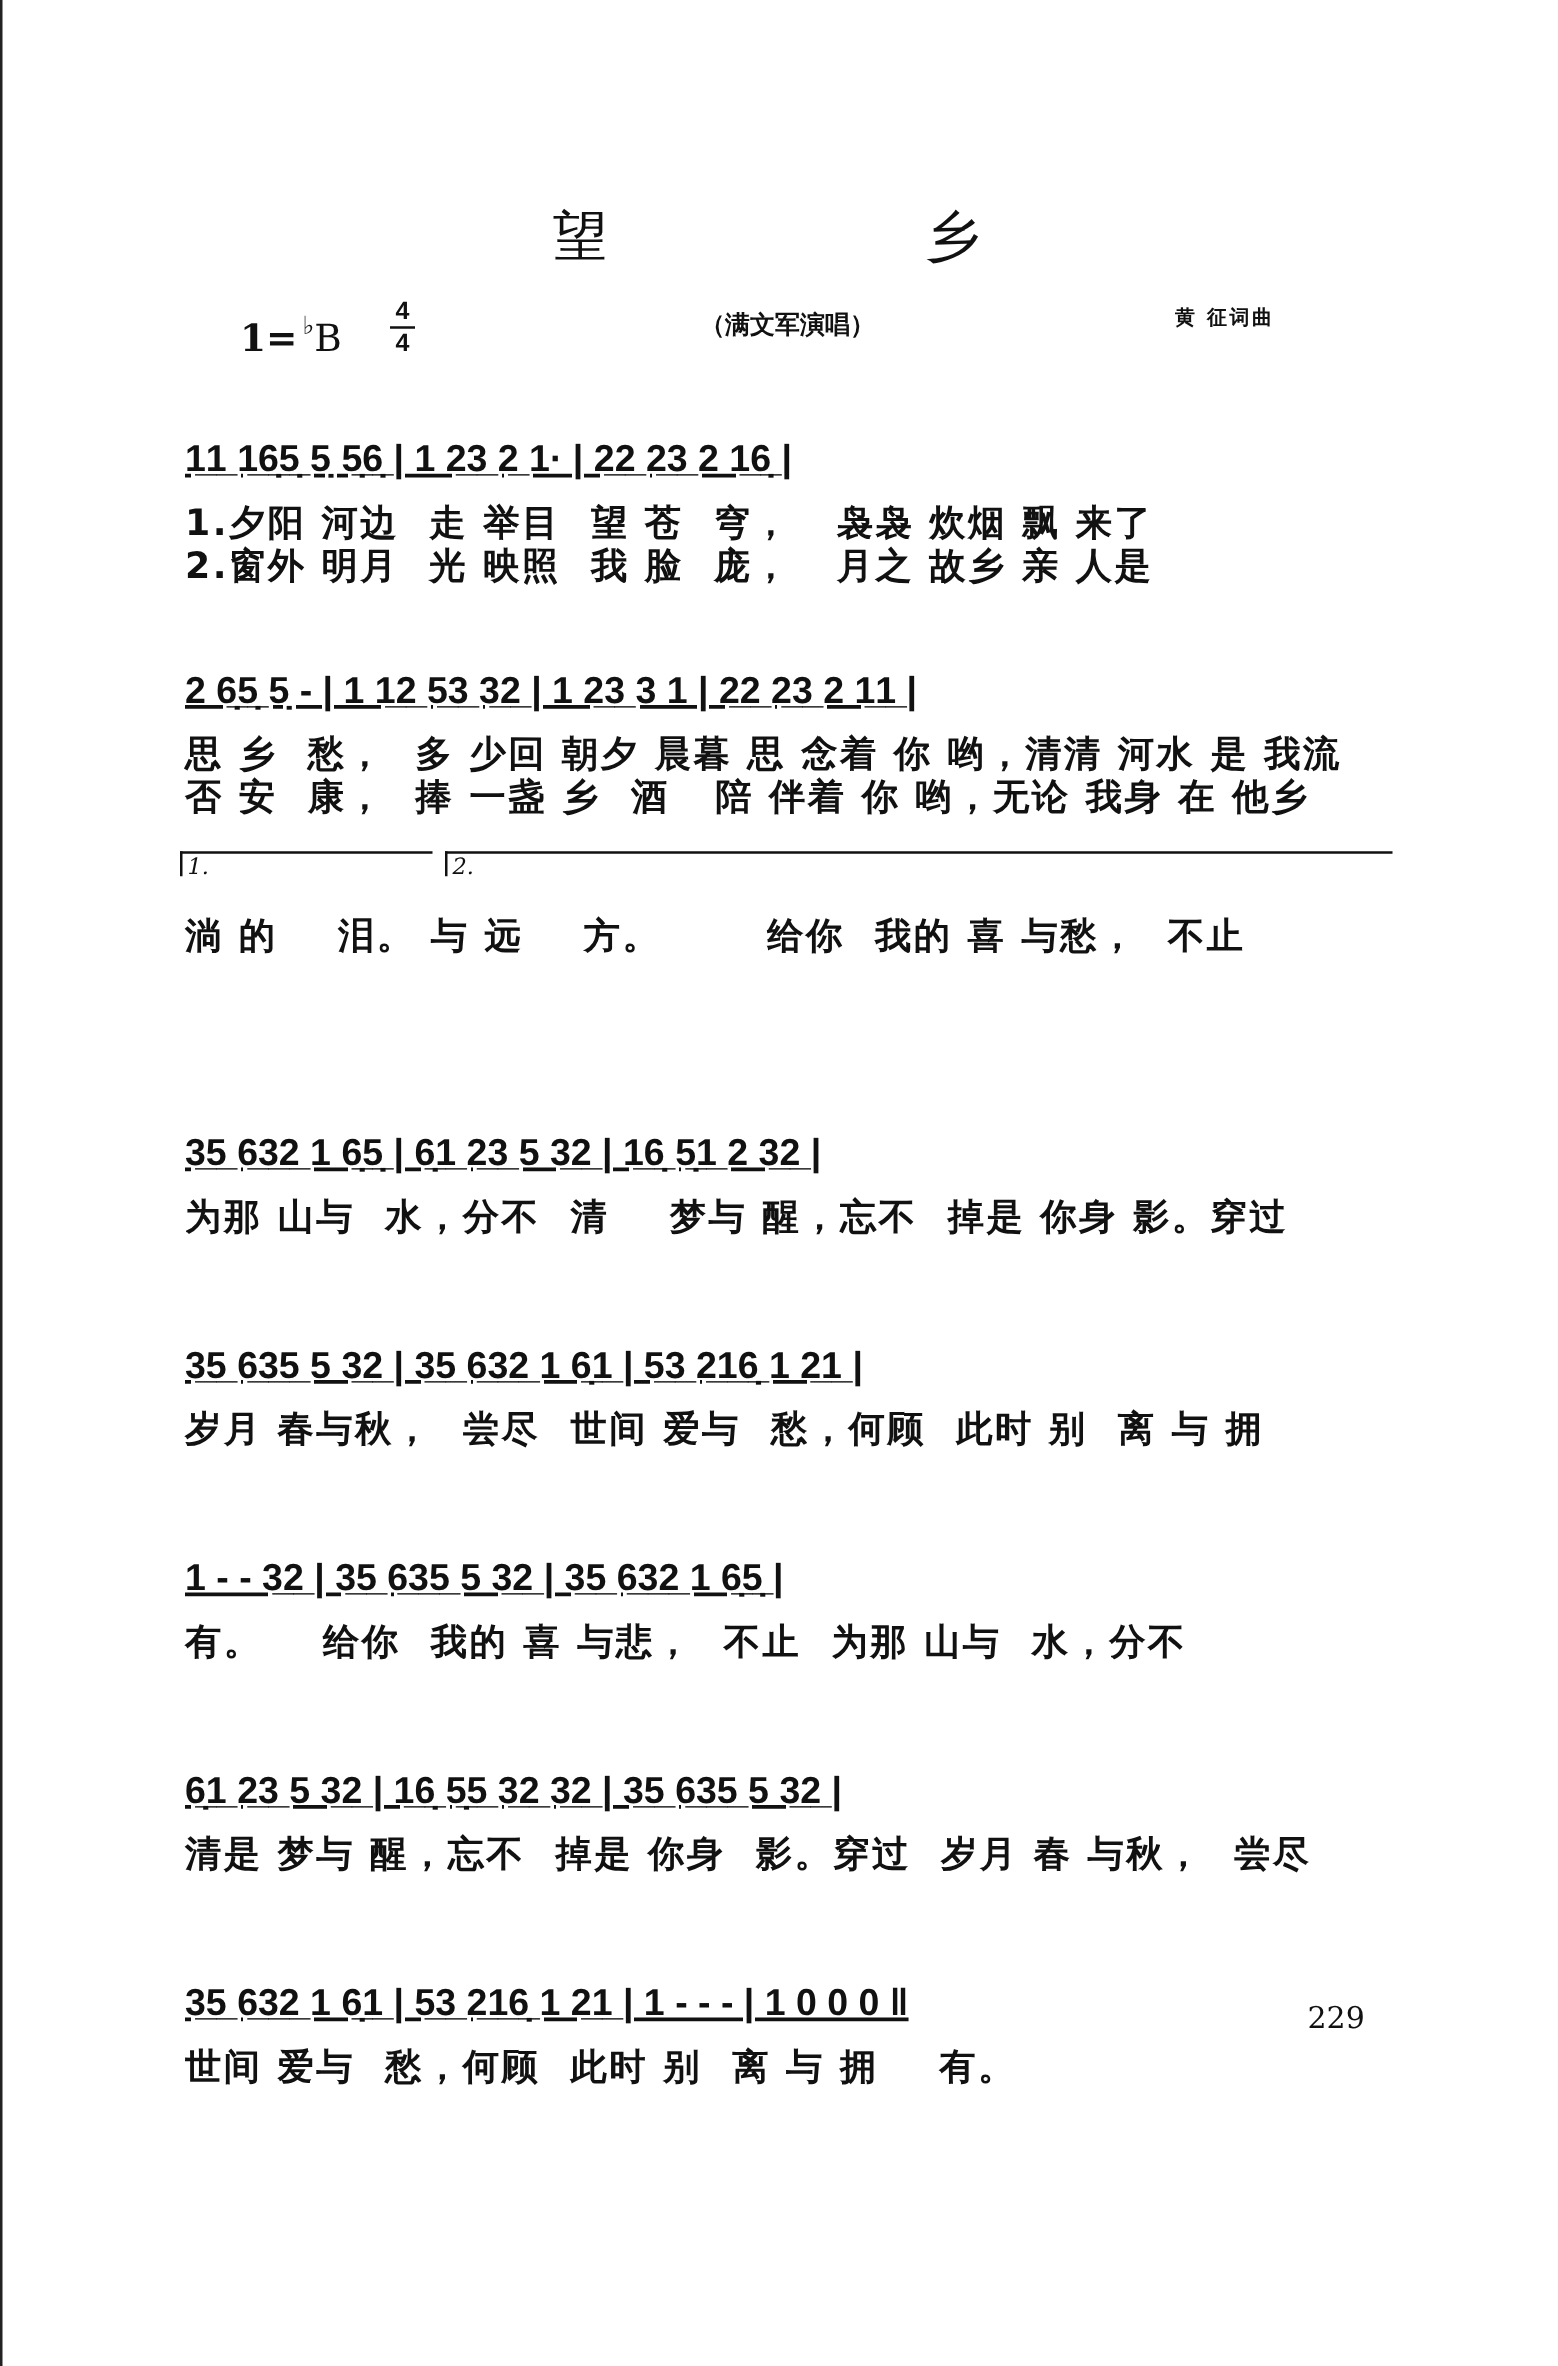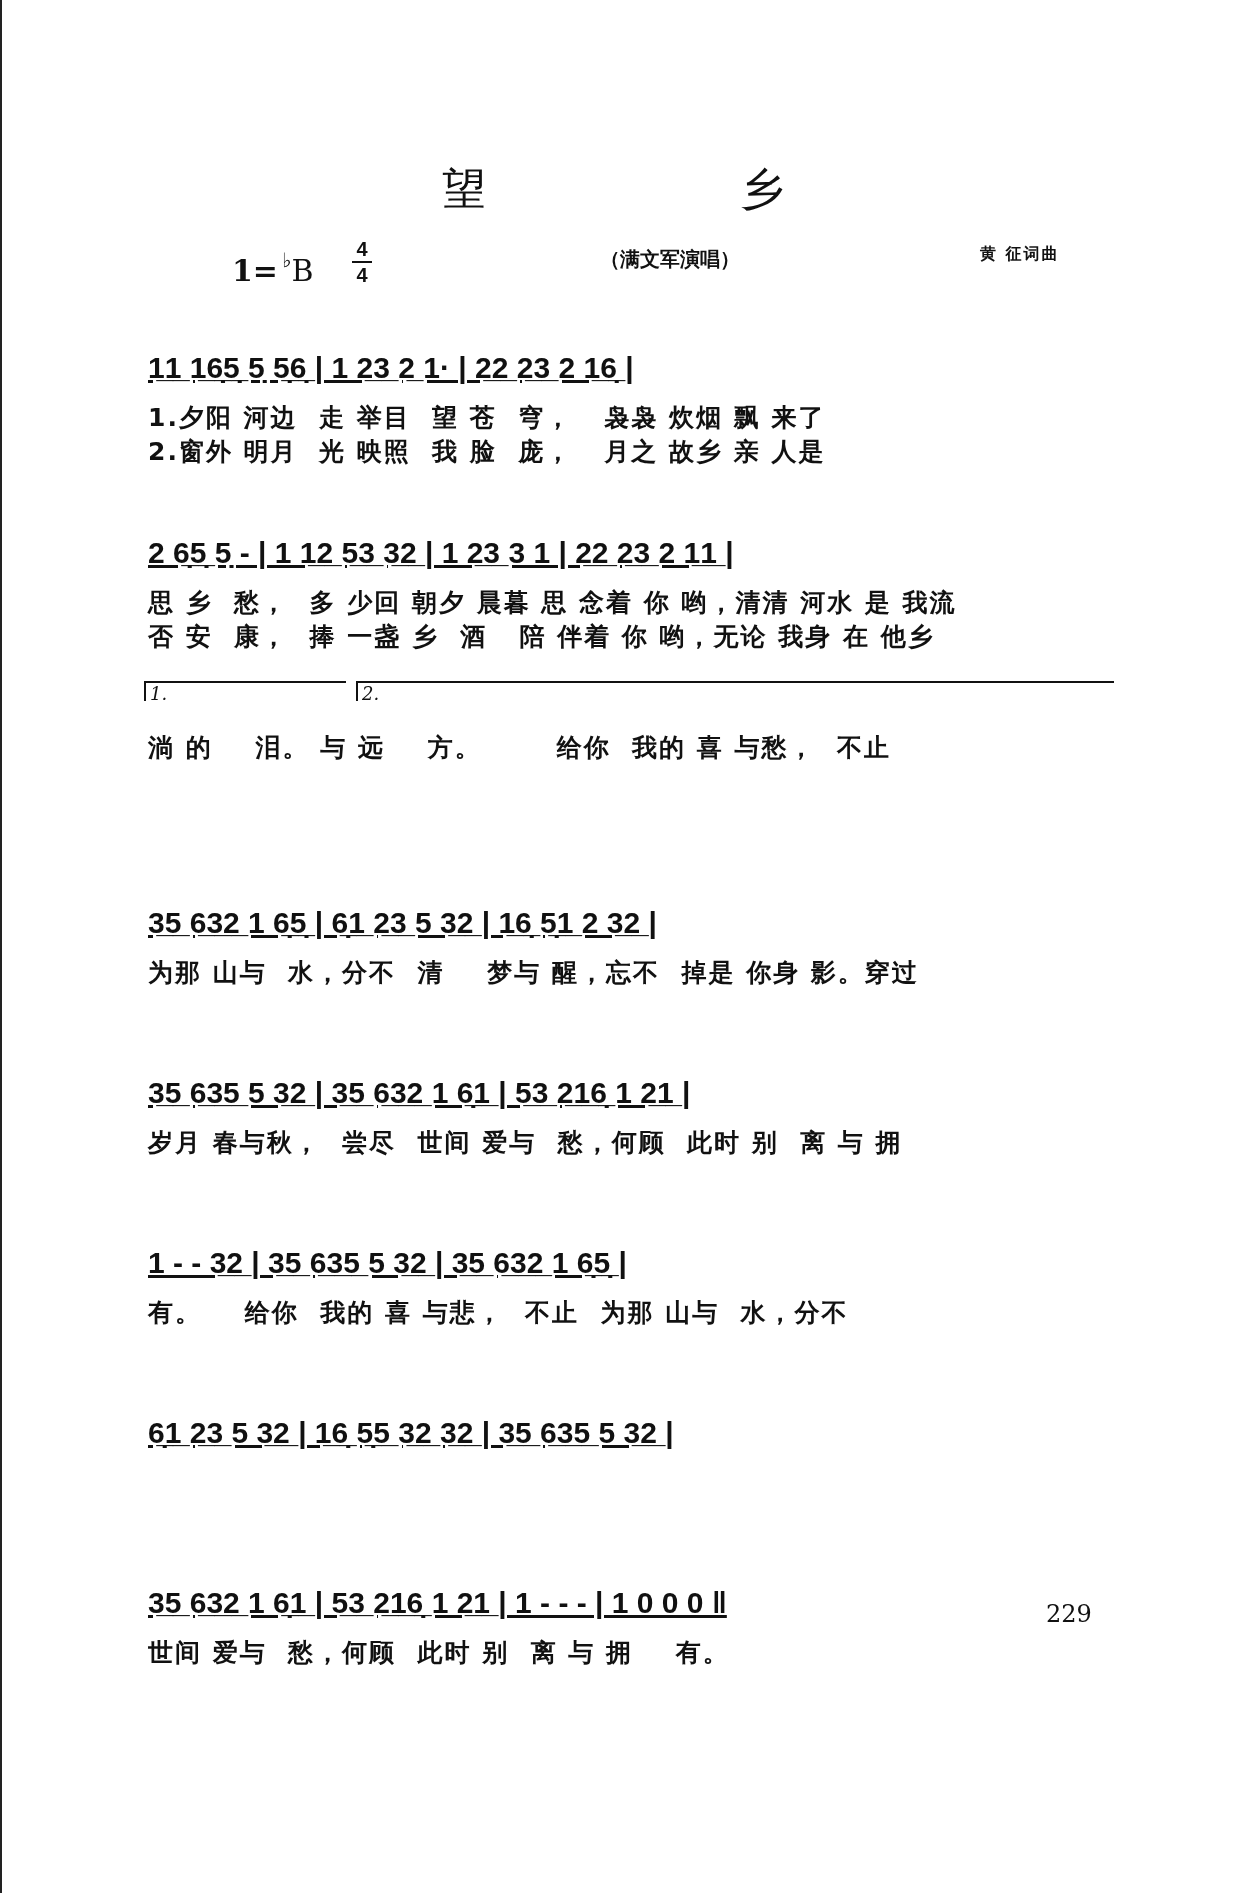--- a/index.html
+++ b/index.html
@@ -8,42 +8,42 @@
     font-family: "DejaVu Sans", sans-serif; color: #111;
   }
   .page-border {
     position: absolute; left: 0; top: 0; width: 2px; height: 1893px; background: #222;
   }
   .title {
     position: absolute; top: 160px; left: 0; width: 1246px; text-align: center;
     font-family: "DejaVu Serif", serif; font-size: 44px; letter-spacing: 120px;
     padding-left: 100px; box-sizing: border-box;
   }
-  .header-row { position: absolute; top: 232px; left: 0; width: 1056px; height: 60px; margin-left: 40px; }
+  .header-row { position: absolute; top: 232px; left: 0; width: 1056px; height: 60px; }
   .key {
     position: absolute; left: 192px; top: 16px; font-family: "DejaVu Serif", serif;
     font-size: 30px; font-weight: bold;
   }
   .key .flat { font-size: 20px; vertical-align: 14px; margin-left: 4px; }
   .key .note-name { font-weight: normal; font-size: 30px; }
   .timesig {
     position: absolute; left: 312px; top: 6px; width: 20px; text-align: center;
     font-family: "Liberation Sans", sans-serif; font-weight: bold; font-size: 20px; line-height: 22px;
   }
   .timesig .bar { height: 2px; background: #111; margin: 1px 0; }
   .performer { position: absolute; left: 560px; top: 14px; font-size: 20px; font-weight: bold; }
   .composer { position: absolute; left: 940px; top: 12px; font-size: 16px; font-weight: bold; letter-spacing: 2px; }
 
   .system { position: absolute; left: 148px; width: 960px; }
   .notes {
     position: relative; height: 50px; font-family: "Liberation Sans", sans-serif;
     font-weight: bold; font-size: 30px; white-space: pre; display: flex; align-items: flex-end; text-decoration: underline;
   }
   .lyric {
-    font-family: "DejaVu Sans", sans-serif; font-size: 25px; font-weight: bold;
+    font-family: "DejaVu Sans", sans-serif; font-size: 29px; font-weight: bold;
     white-space: pre; letter-spacing: 2px; height: 34px; line-height: 34px;
   }
   .lyric.l1 { margin-top: 16px; }
   .volta {
     position: absolute; top: -34px; height: 18px; border-top: 2px solid #111; border-left: 2px solid #111;
     font-family: "DejaVu Serif", serif; font-style: italic; font-size: 18px; padding-left: 4px;
   }
   .page-number {
     position: absolute; left: 1046px; top: 1600px; font-family: "DejaVu Serif", serif; font-size: 24px;
   }
@@ -96,20 +96,21 @@
   <div class="lyric l1">岁月 春与秋，  尝尽  世间 爱与  愁，何顾  此时 别  离 与 拥</div>
 </div>
 
 <div class="system" style="top:1230px;">
   <div class="notes">1 - - 3̲2̲ | 3̲5̲ 6̲3̲5̲ 5 3̲2̲ | 3̲5̲ 6̲3̲2̲ 1 6̣̲5̣̲ |</div>
   <div class="lyric l1">有。    给你  我的 喜 与悲，  不止  为那 山与  水，分不</div>
 </div>
 
 <div class="system" style="top:1400px;">
   <div class="notes">6̣̲1̲ 2̲3̲ 5 3̲2̲ | 1̲6̣̲ 5̣̲5̲ 3̲2̲ 3̲2̲ | 3̲5̲ 6̲3̲5̲ 5 3̲2̲ |</div>
+  <div class="lyric l1">清是 梦与 醒，忘不  掉是 你身  影。穿过  岁月 春 与秋，  尝尽</div>
 </div>
 
 <div class="system" style="top:1570px;">
   <div class="notes">3̲5̲ 6̲3̲2̲ 1 6̣̲1̲ | 5̲3̲ 2̲1̲6̣̲ 1 2̲1̲ | 1 - - - | 1 0 0 0 ‖</div>
   <div class="lyric l1">世间 爱与  愁，何顾  此时 别  离 与 拥    有。</div>
 </div>
 
 <div class="page-number">229</div>
 
 </body></html>

